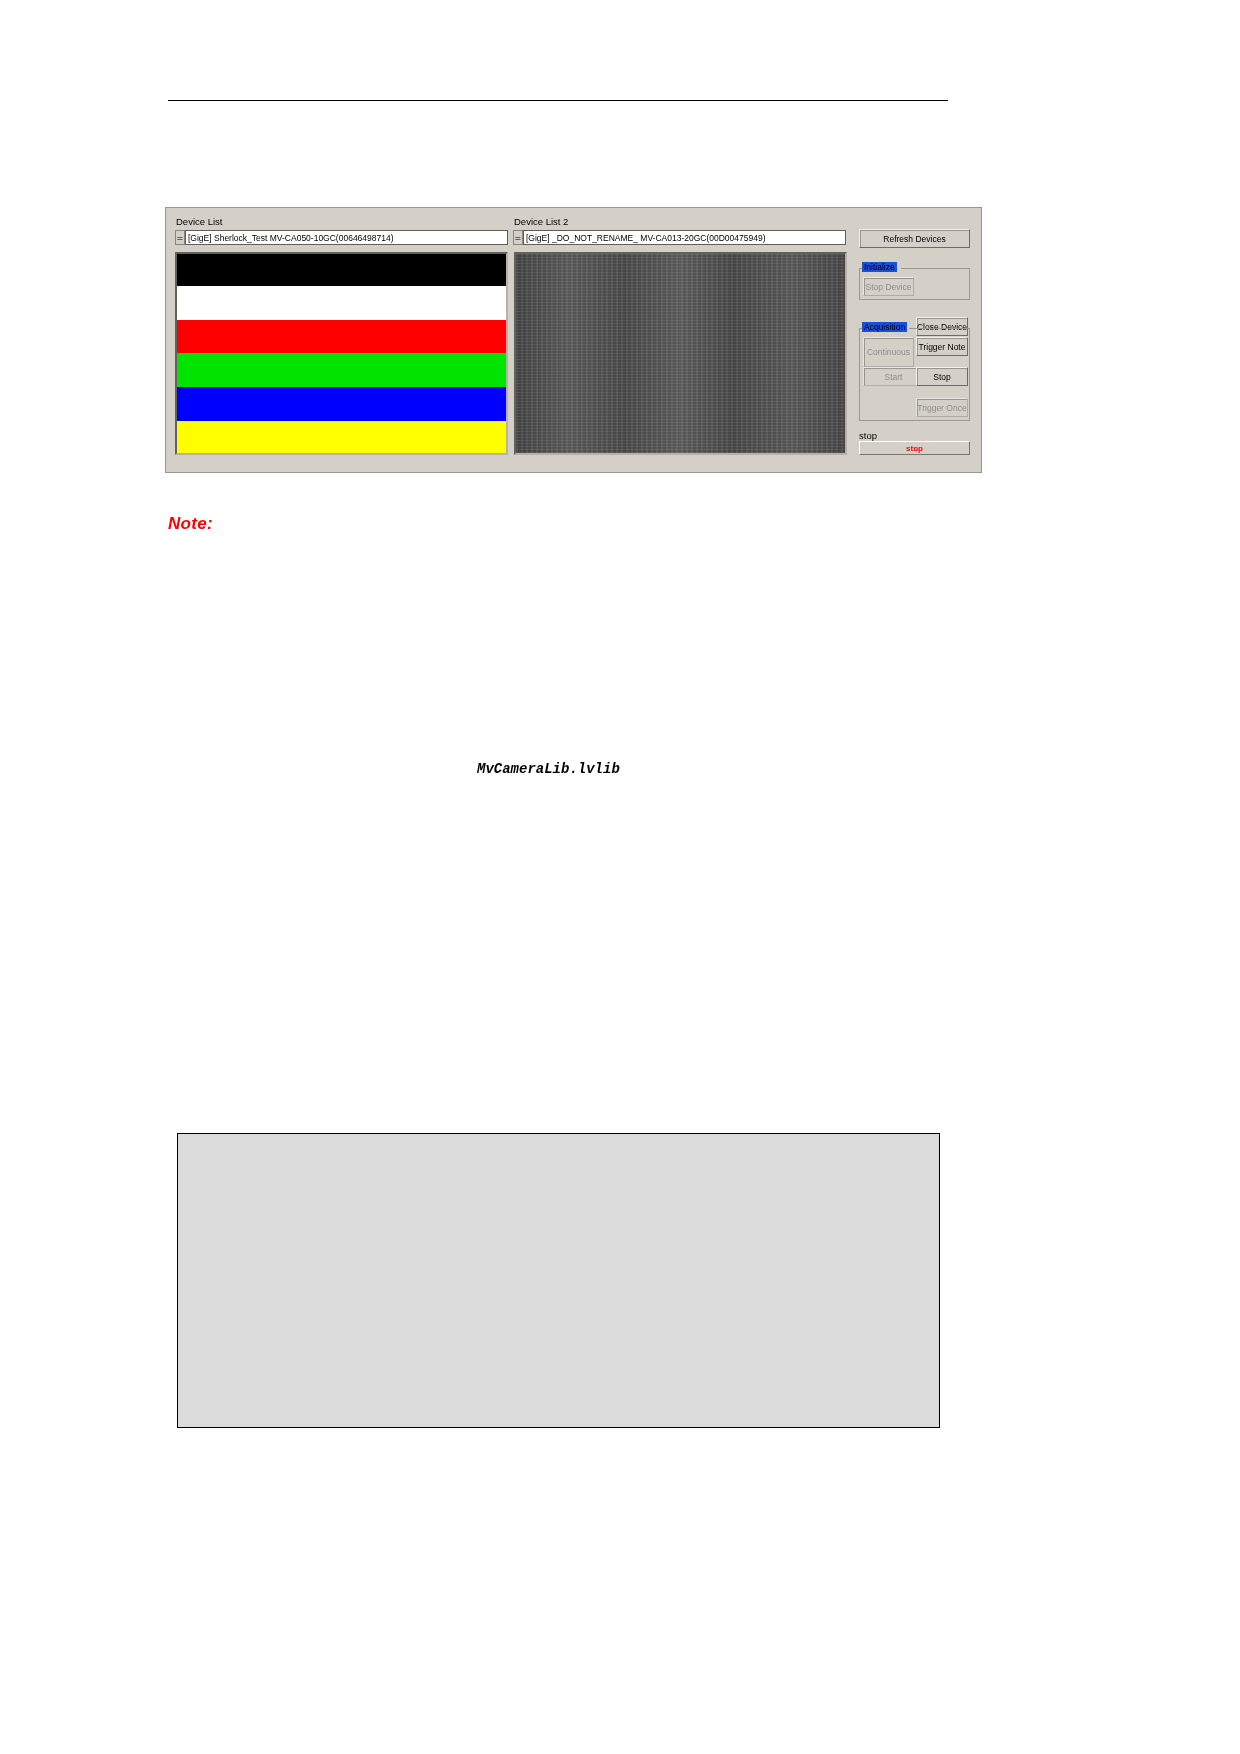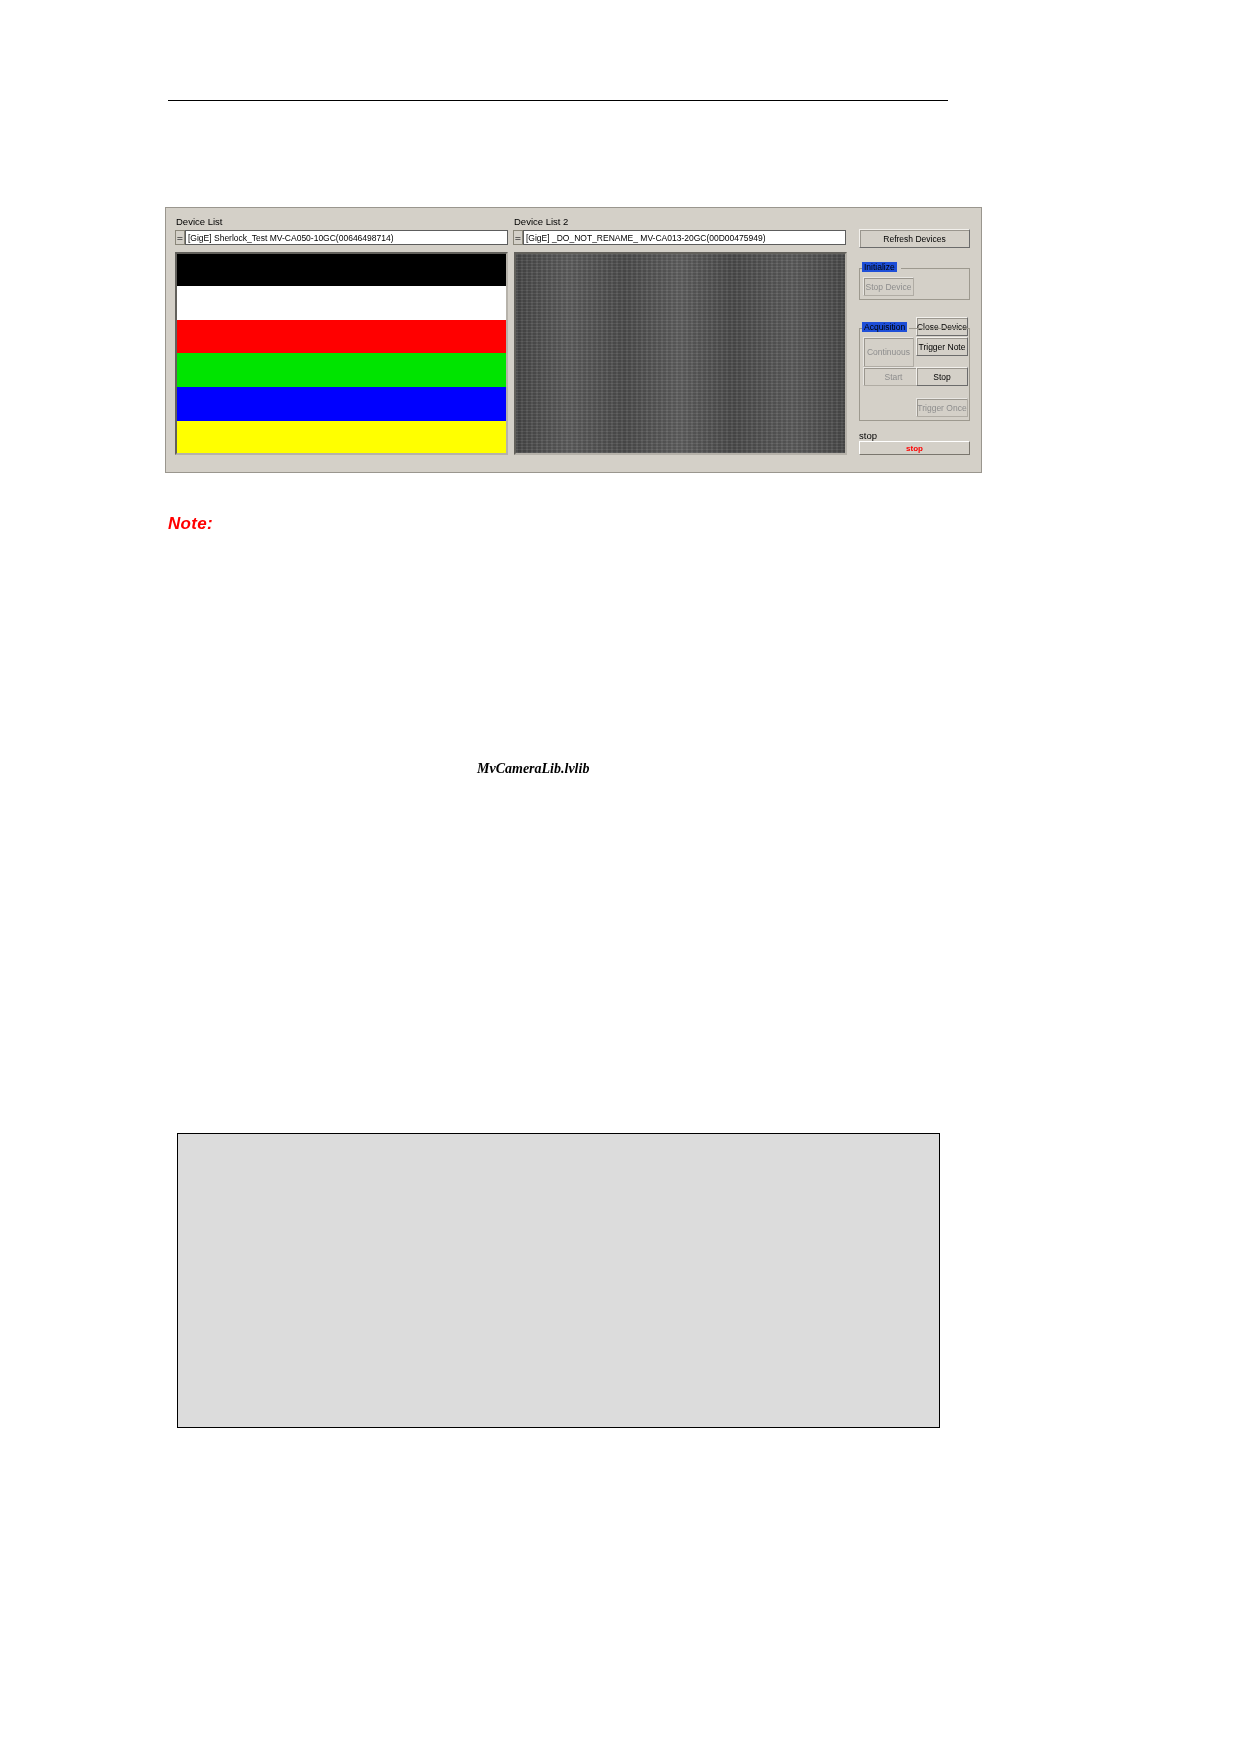--- a/index.html
+++ b/index.html
@@ -174,21 +174,21 @@
     font-size: 17px;
     color: #ff0000;
     letter-spacing: 0.3px;
   }
 
   
   .lvlib {
     position: absolute;
     left: 477px;
     top: 761px;
-    font-family: Liberation Serif, serif;
+    font-family: Liberation Mono, monospace;
     font-style: italic;
     font-weight: bold;
     font-size: 14px;
     color: #000000;
   }
 
   
   .code-box {
     position: absolute;
     left: 177px;

